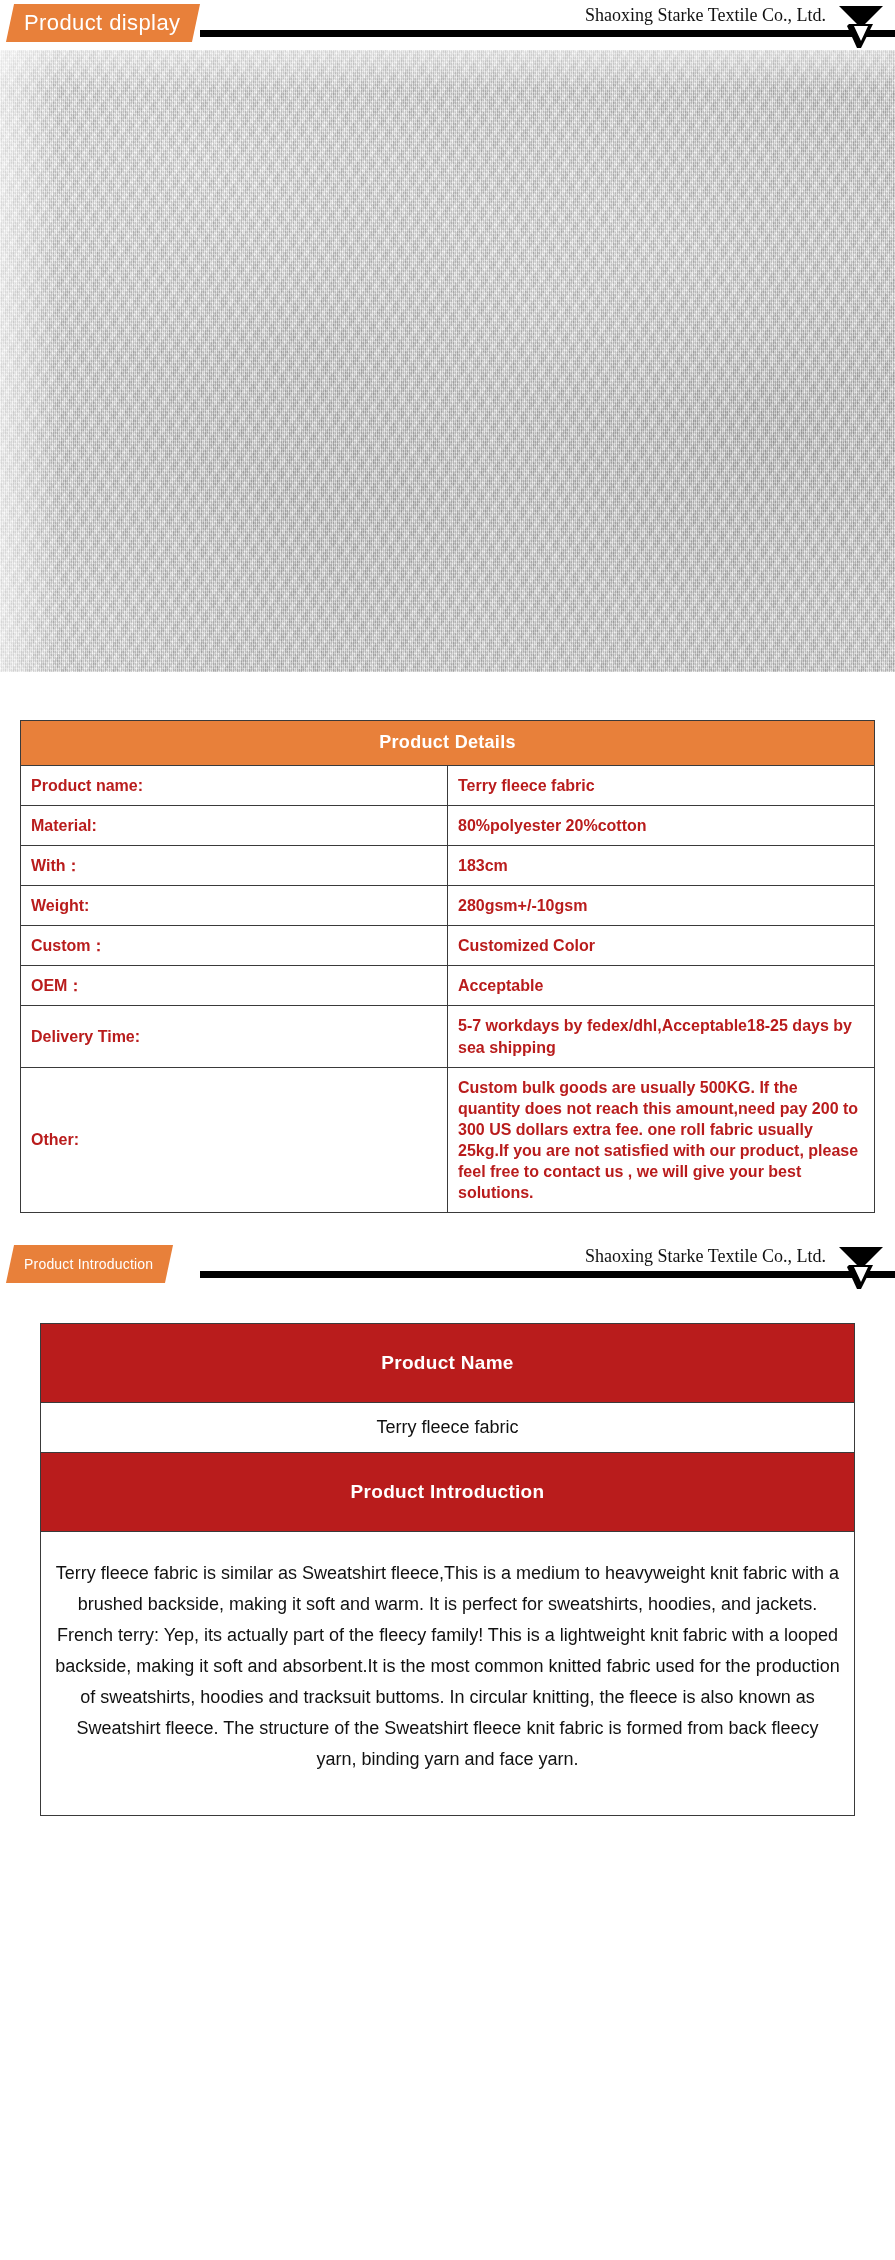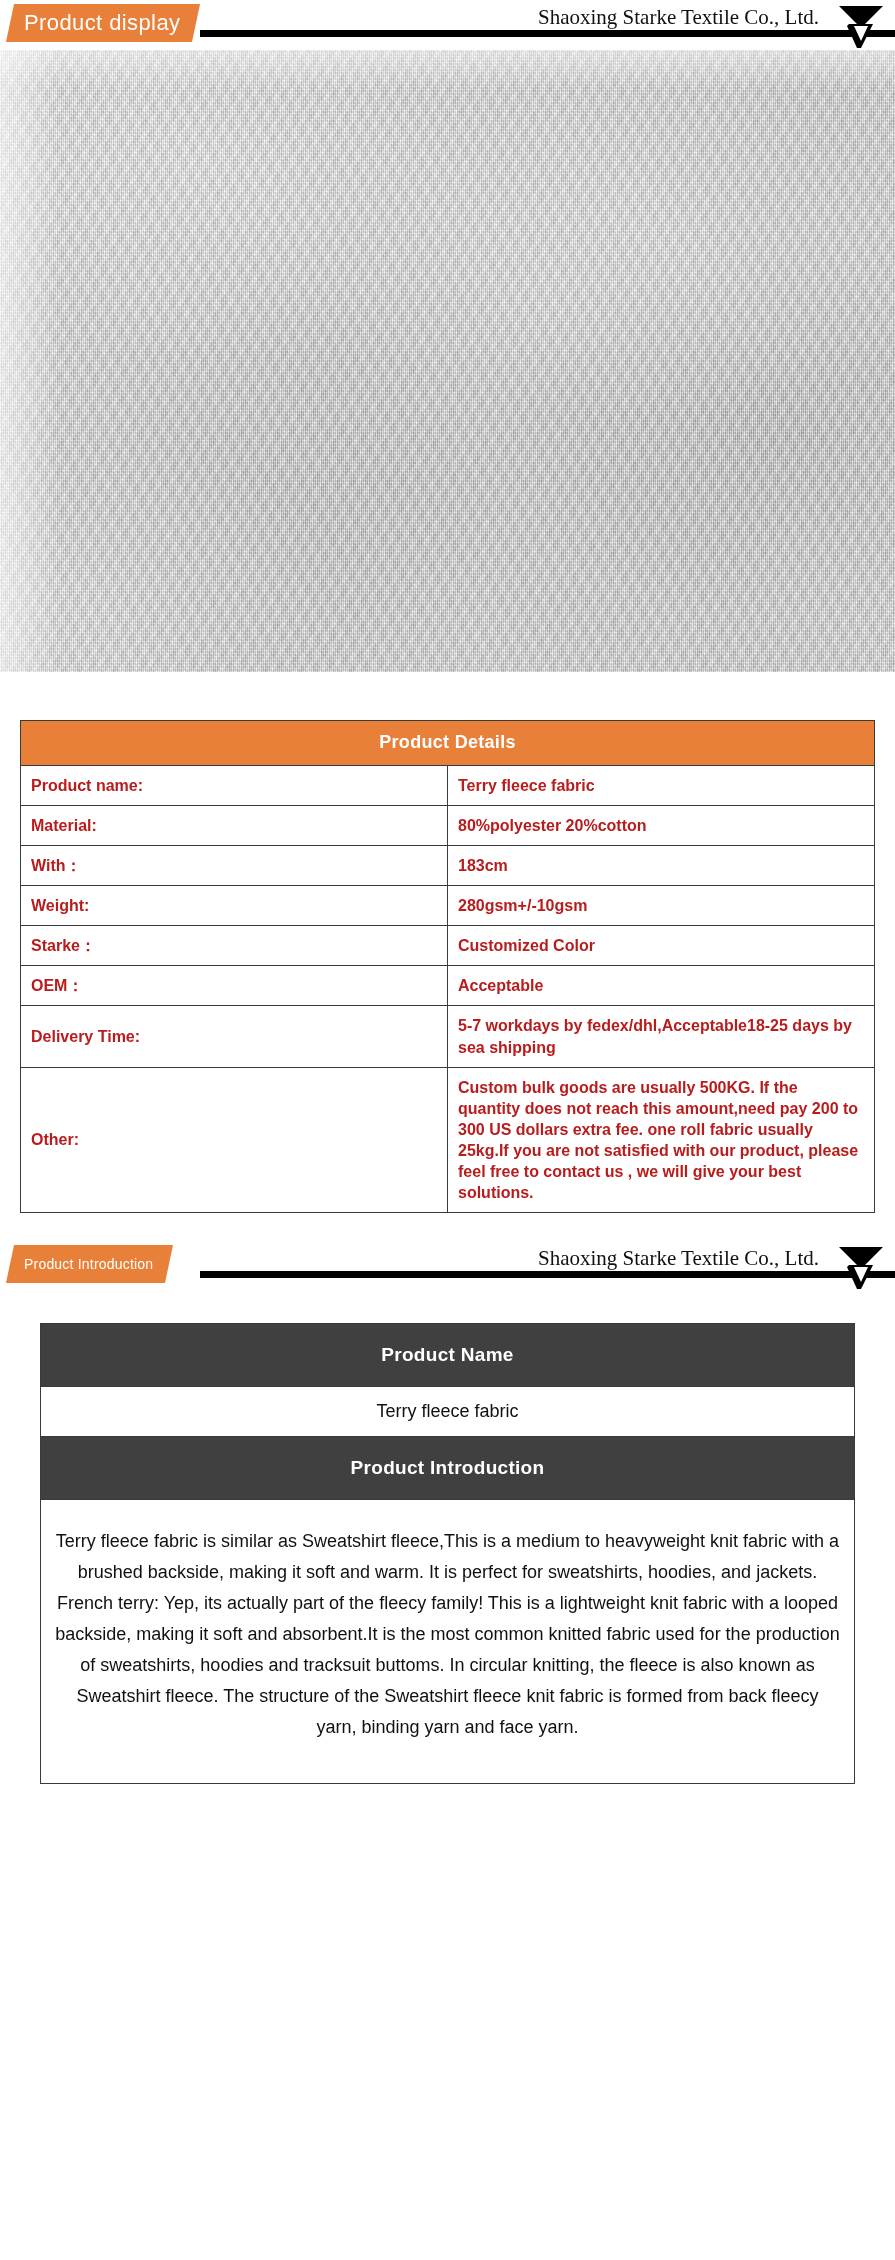--- a/index.html
+++ b/index.html
@@ -54,24 +54,24 @@
   .banner-tag.big .banner-tag-inner {
     font-size: 22px;
     letter-spacing: .4px;
   }
   .banner-tag.small .banner-tag-inner {
     font-size: 14px;
     letter-spacing: .2px;
   }
   .banner-company {
     position: absolute;
-    right: 72px;
+    right: 65px;
     top: 5px;
     font-family: "Liberation Serif", serif;
-    font-size: 21px;
+    font-size: 18px;
     color: #111111;
     white-space: nowrap;
     z-index: 4;
     background: #ffffff;
     padding: 0 4px;
   }
   .banner-logo {
     position: absolute;
     right: 8px;
     top: 4px;
@@ -160,27 +160,27 @@
   .gap-c { height: 32px; }
 
   
   .intro-wrap { padding: 0 40px; }
   table.intro {
     width: 100%;
     border-collapse: collapse;
     table-layout: fixed;
   }
   table.intro th.hdr {
-    background: #404040;
+    background: #b91c1c;
     color: #ffffff;
     font-size: 19px;
     font-weight: bold;
     text-align: center;
     border: 1px solid #3a3a3a;
-    padding: 20px 10px;
+    padding: 28px 10px;
     letter-spacing: .3px;
   }
   table.intro td.name {
     border: 1px solid #3a3a3a;
     text-align: center;
     font-size: 18px;
     font-weight: normal;
     padding: 14px 10px;
     color: #111111;
   }
@@ -238,21 +238,21 @@
       </tr>
       <tr>
         <td class="key">With：</td>
         <td class="val">183cm</td>
       </tr>
       <tr>
         <td class="key">Weight:</td>
         <td class="val">280gsm+/-10gsm</td>
       </tr>
       <tr>
-        <td class="key">Starke：</td>
+        <td class="key">Custom：</td>
         <td class="val">Customized Color</td>
       </tr>
       <tr>
         <td class="key">OEM：</td>
         <td class="val">Acceptable</td>
       </tr>
       <tr>
         <td class="key">Delivery Time:</td>
         <td class="val">5-7 workdays by fedex/dhl,Acceptable18-25 days by sea shipping</td>
       </tr>

